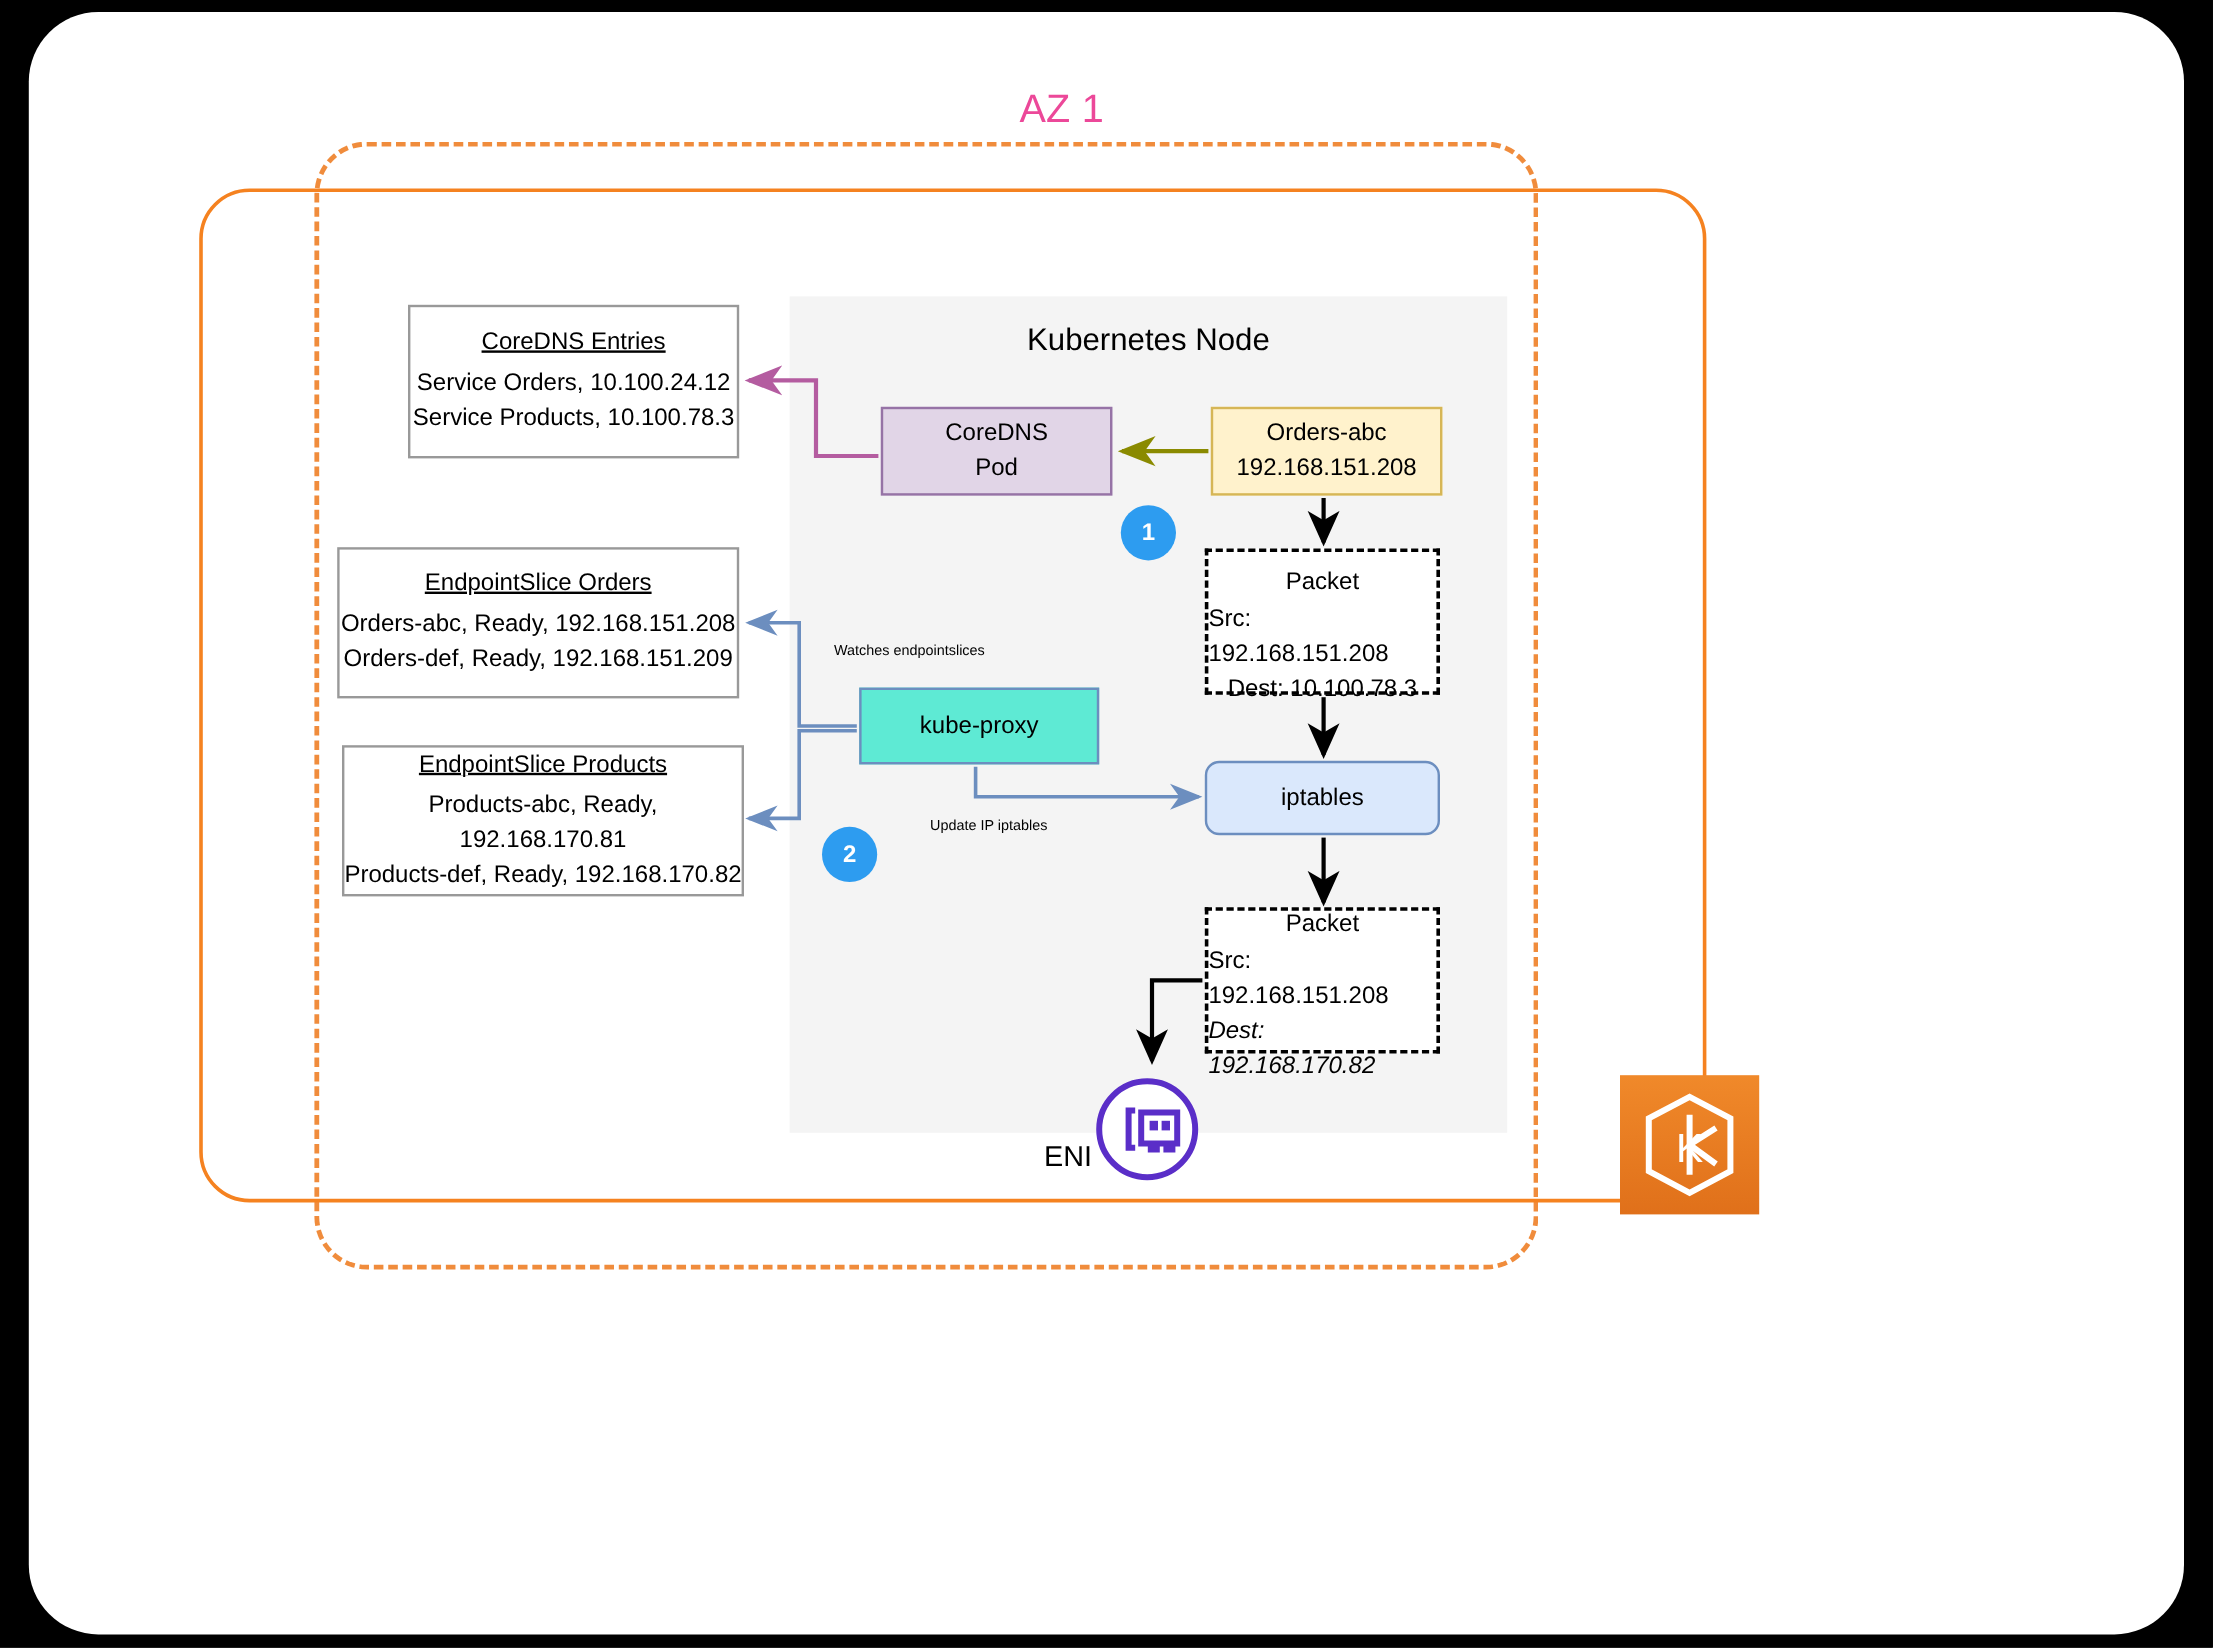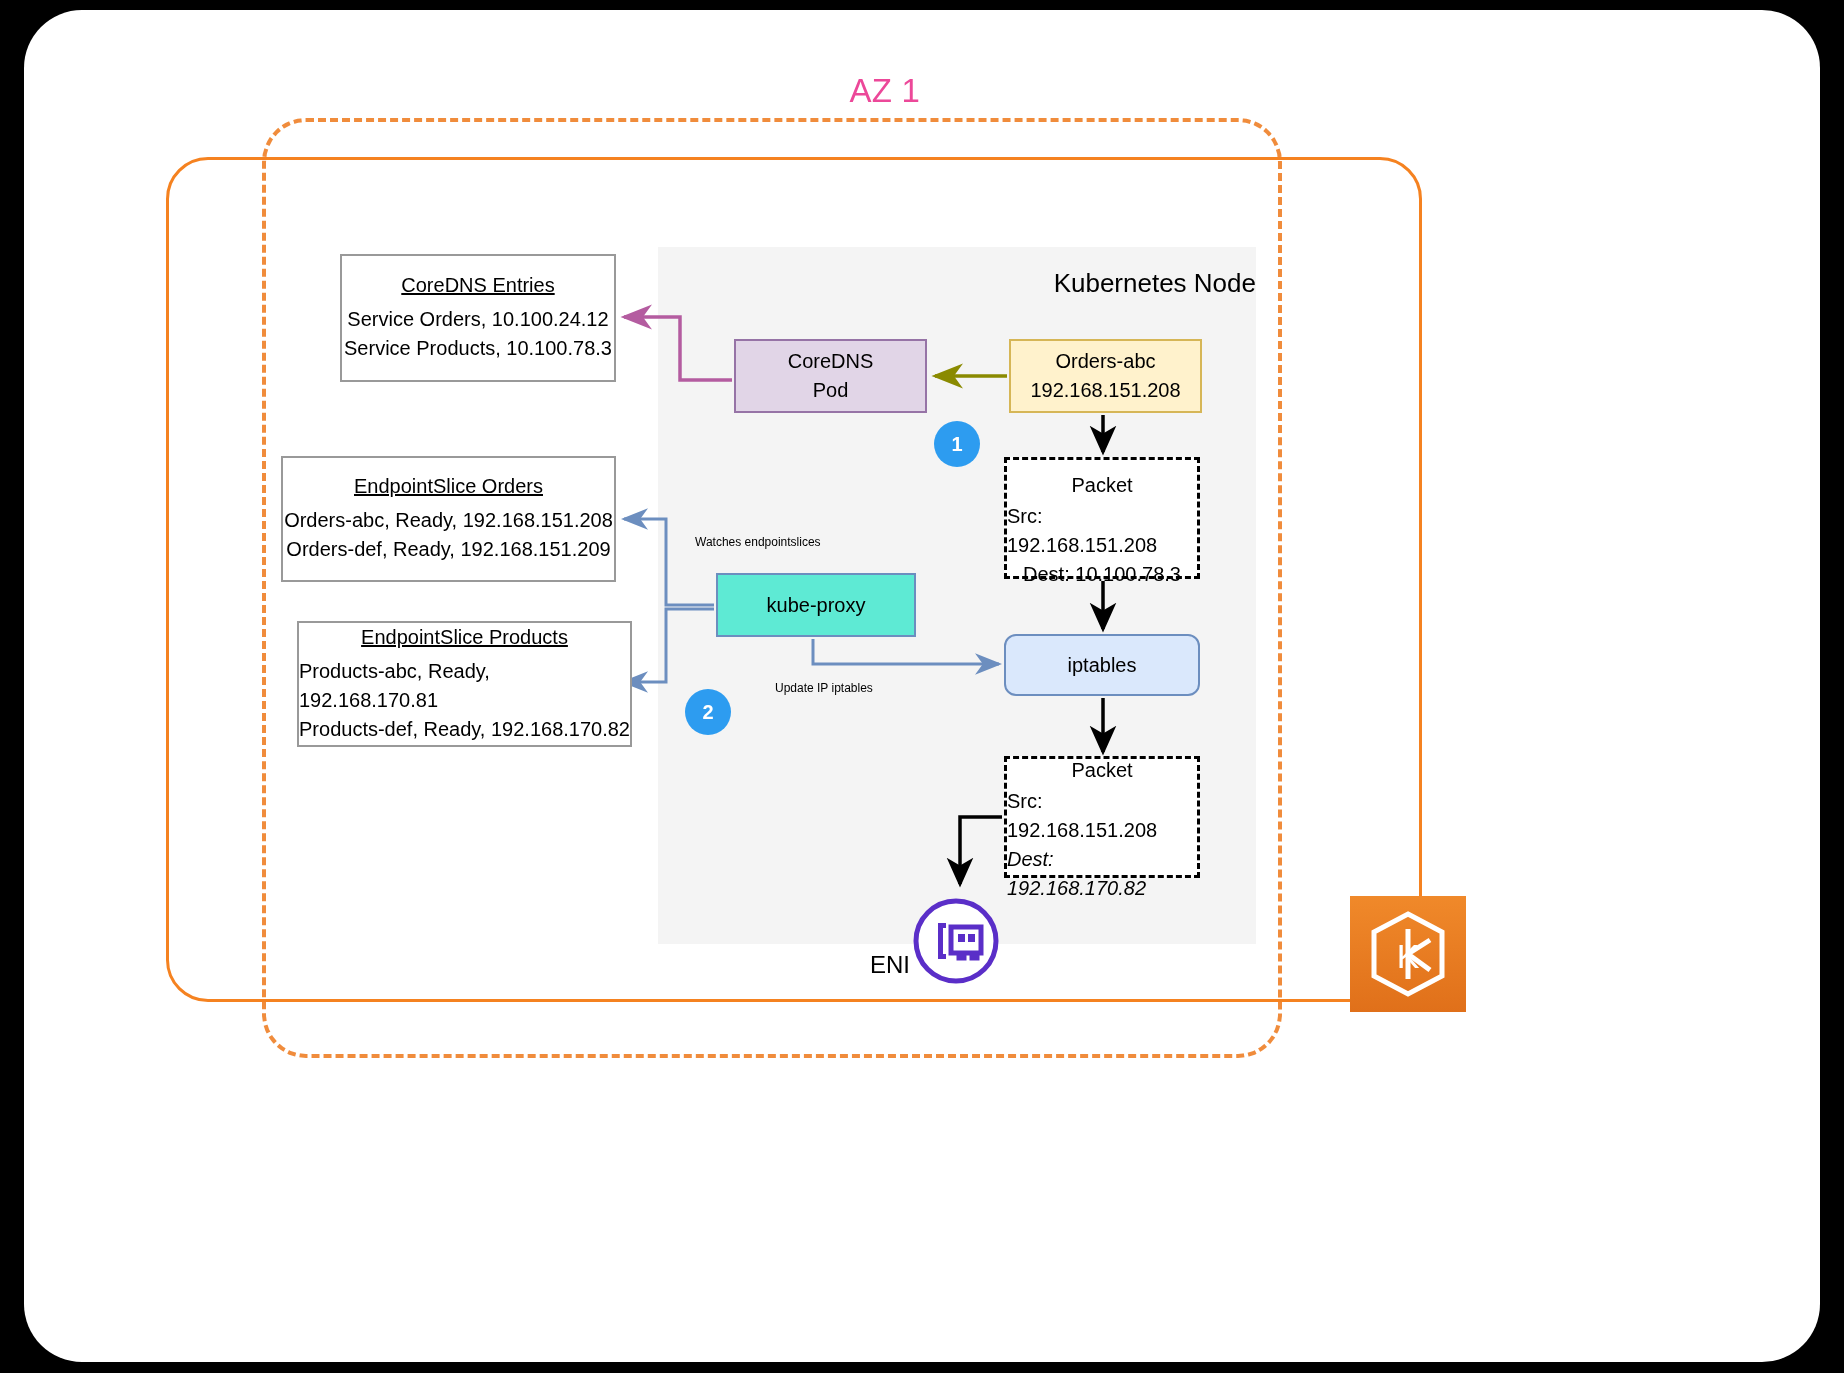--- a/index.html
+++ b/index.html
@@ -70,21 +70,21 @@
     top: 247px;
     width: 598px;
     height: 697px;
     background: #f4f4f4;
   }
   .node-title {
     position: absolute;
     left: 658px;
     top: 268px;
     width: 598px;
-    text-align: right;
+    text-align: center;
     font-size: 26px;
     color: #000000;
   }
   
   .info-box {
     position: absolute;
     background: #ffffff;
     border: 2px solid #999999;
     box-sizing: border-box;
     display: flex;
@@ -99,21 +99,21 @@
     margin-bottom: 7px;
     line-height: 1.25;
   }
   .info-box .line {
     font-size: 20px;
     color: #000000;
     line-height: 1.45;
   }
   #coredns-entries { left: 340px; top: 254px; width: 276px; height: 128px; }
   #eps-orders      { left: 281px; top: 456px; width: 335px; height: 126px; }
-  #eps-products    { left: 297px; top: 621px; width: 335px; height: 126px; }
+  #eps-products    { left: 285px; top: 621px; width: 335px; height: 126px; text-align: center; }
 
   
   .node-box {
     position: absolute;
     box-sizing: border-box;
     display: flex;
     flex-direction: column;
     align-items: center;
     justify-content: center;
     font-size: 20px;

